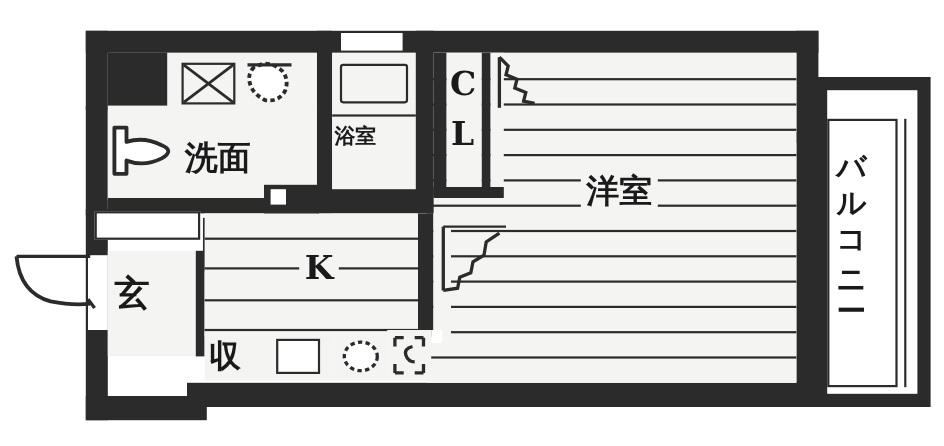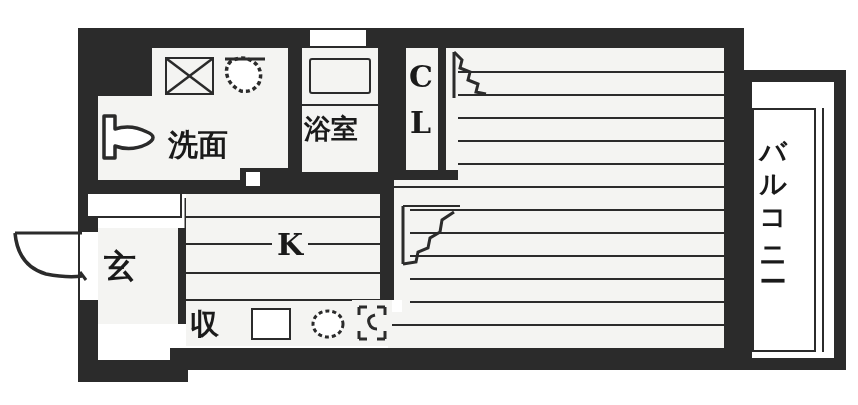--- a/index.html
+++ b/index.html
@@ -112,41 +112,42 @@
   <div class="hline" style="left:388px; top:140px; width:336px;"></div>
   <div class="hline" style="left:388px; top:163px; width:336px;"></div>
   <div class="hline" style="left:388px; top:186px; width:336px;"></div>
   <div class="hline" style="left:388px; top:209px; width:336px;"></div>
   <div class="hline" style="left:388px; top:232px; width:336px;"></div>
   <div class="hline" style="left:388px; top:255px; width:336px;"></div>
   <div class="hline" style="left:388px; top:278px; width:336px;"></div>
   <div class="hline" style="left:388px; top:301px; width:336px;"></div>
   <div class="hline" style="left:388px; top:324px; width:336px;"></div>
 
+  <div class="lbl lbl-bg" style="left:528px; top:160px; font-size:30px;">洋室</div>
 
   <div class="wall" style="left:394px; top:48px; width:12px; height:130px;"></div>
   <div class="room-fill" style="left:406px; top:48px; width:32px; height:130px;"></div>
   <div class="wall" style="left:438px; top:48px; width:8px; height:130px;"></div>
   <div class="room-fill" style="left:446px; top:48px; width:12px; height:130px;"></div>
   <div class="wall" style="left:394px; top:170px; width:64px; height:10px;"></div>
   <div class="lbl lbl-serif" style="left:409px; top:62px; font-size:30px;">C</div>
   <div class="lbl lbl-serif" style="left:410px; top:108px; font-size:30px;">L</div>
 
   <svg class="icon-svg" style="left:452px; top:50px;" width="70" height="60" viewBox="0 0 70 60">
     <polyline points="2,2 10,10 8,18 18,22 16,30 26,34 24,42 34,44" fill="none" stroke="#2b2b2b" stroke-width="3"></polyline>
     <line x1="2" y1="2" x2="2" y2="48" stroke="#2b2b2b" stroke-width="3"></line>
   </svg>
 
   <div class="wall" style="left:288px; top:28px; width:14px; height:166px;"></div>
   <div class="room-fill" style="left:302px; top:48px; width:76px; height:124px;"></div>
   <div class="wall" style="left:378px; top:28px; width:16px; height:166px;"></div>
   <div class="wall" style="left:288px; top:172px; width:106px; height:22px;"></div>
   <div class="box-outline" style="left:309px; top:58px; width:62px; height:36px; border-radius:3px;"></div>
   <div class="hline" style="left:302px; top:104px; width:76px;"></div>
-  <div class="lbl" style="left:304px; top:115px; font-size:27px;">浴室</div>
+  <div class="lbl" style="left:304px; top:115px; font-size:19px;">浴室</div>
 
   <div class="room-fill pure" style="left:310px; top:30px; width:56px; height:16px;"></div>
 
   <div class="room-fill" style="left:98px; top:96px; width:190px; height:86px;"></div>
   <div class="room-fill" style="left:152px; top:48px; width:136px; height:50px;"></div>
   <div class="wall" style="left:98px; top:180px; width:192px; height:14px;"></div>
   <div class="wall" style="left:98px; top:48px; width:54px; height:48px;"></div>
 
   <div class="box-outline" style="left:165px; top:57px; width:49px; height:38px; background:#f4f4f2;"></div>
   <svg class="icon-svg" style="left:165px; top:57px;" width="49" height="38" viewBox="0 0 49 38">

